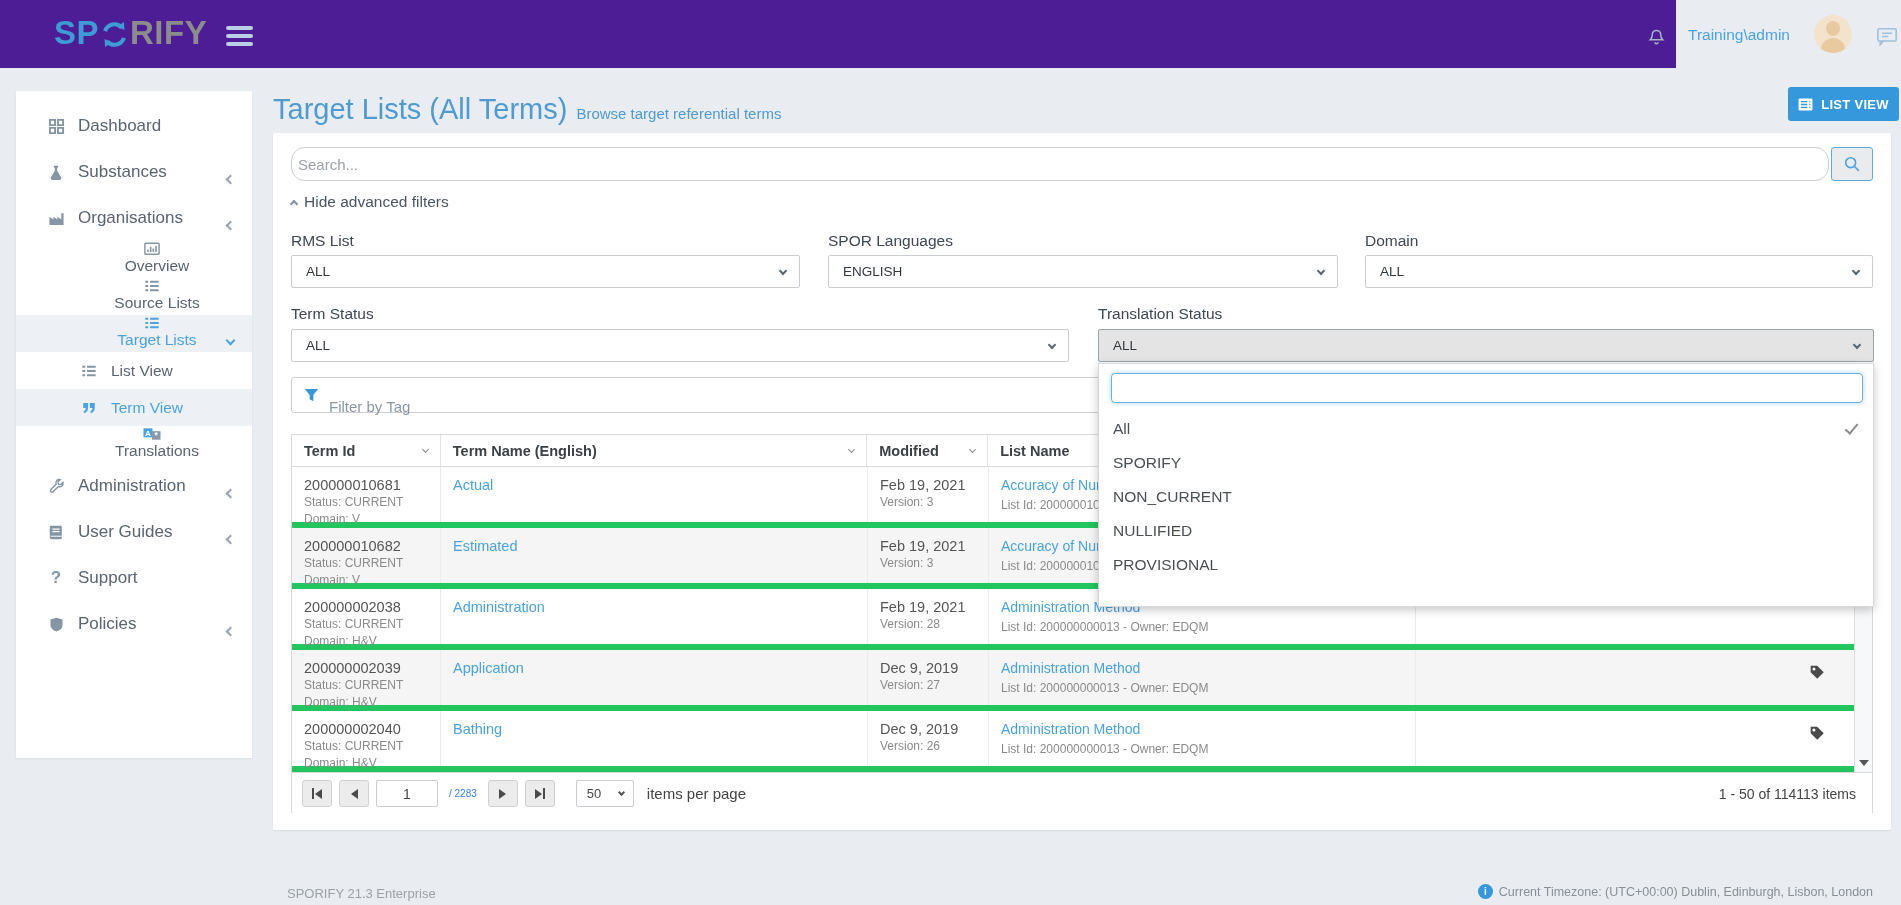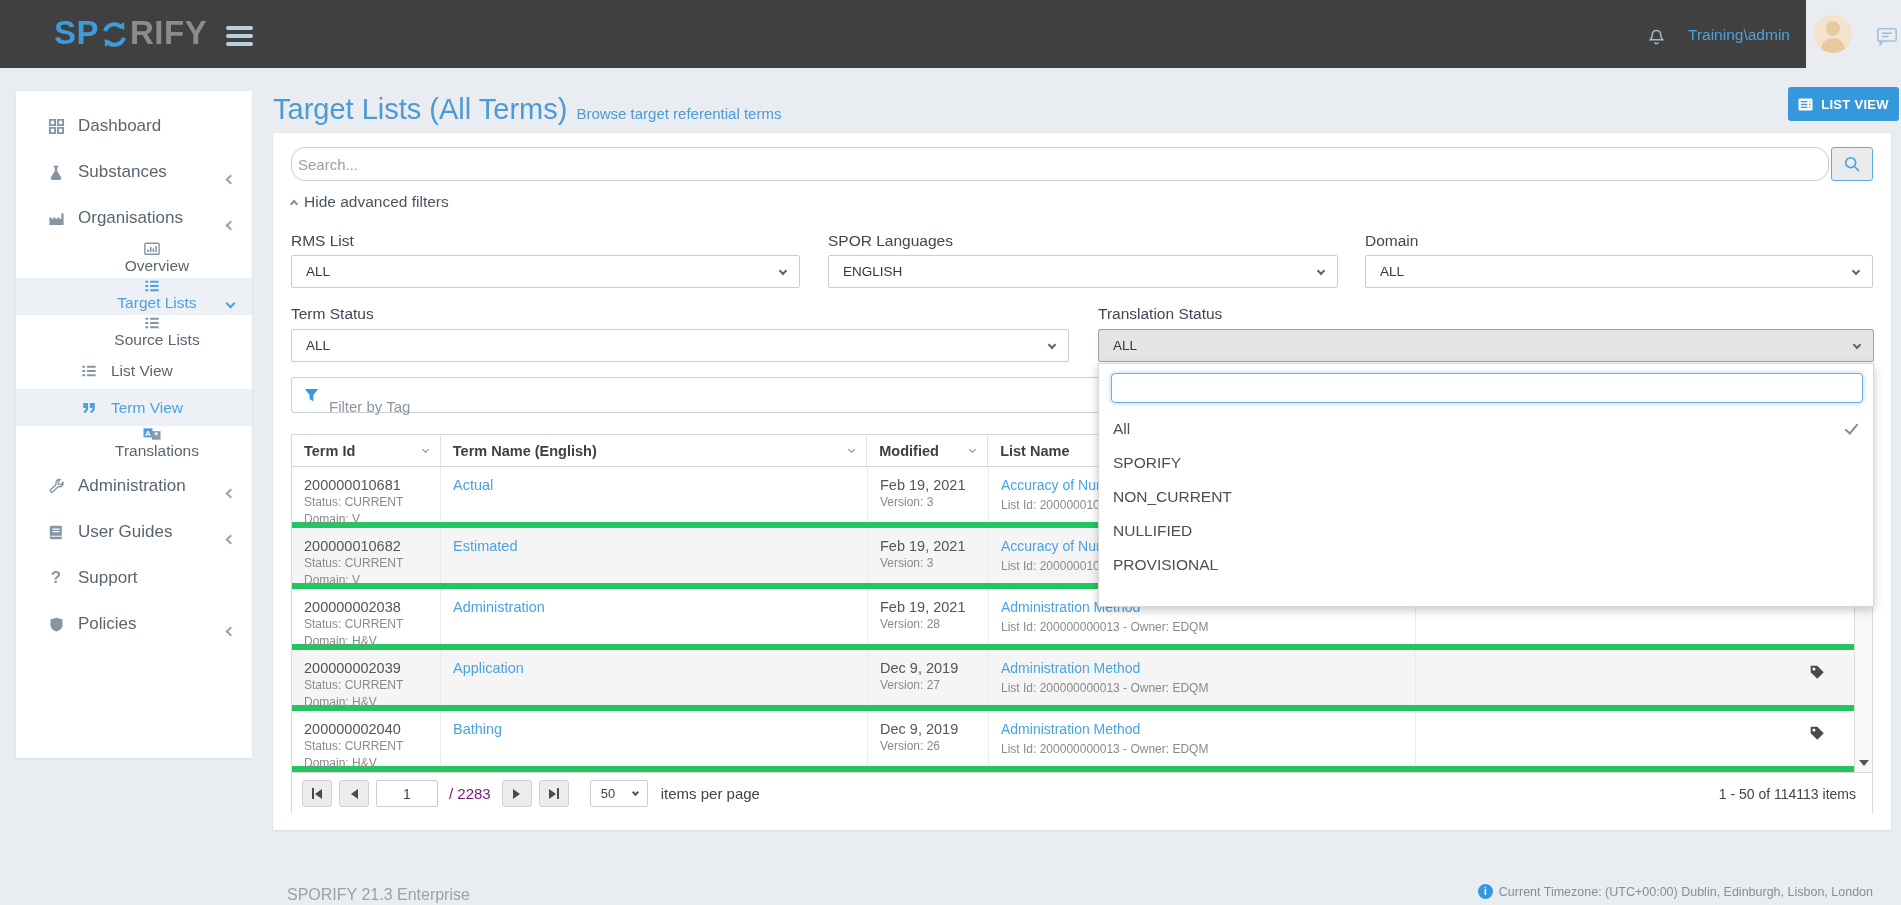--- a/index.html
+++ b/index.html
@@ -1,20 +1,20 @@
 <!DOCTYPE html>
 <html><head>
 <meta charset="utf-8">
 <style>
   * { margin:0; padding:0; box-sizing:border-box; }
   html,body { width:1901px; height:905px; }
   body { font-family:"Liberation Sans", sans-serif; background:#e9edf2; position:relative; overflow:hidden; }
 
   
-  .topbar { position:absolute; top:0; left:0; width:1806px; height:69px; background:#404040; border-bottom:1px solid #e3e7eb; z-index:10; }
+  .topbar { position:absolute; top:0; left:0; width:1676px; height:69px; background:#4c1d95; border-bottom:1px solid #e3e7eb; z-index:10; }
   .logo { position:absolute; left:54px; top:14px; display:flex; align-items:center; font-size:33px; font-weight:bold; letter-spacing:.5px; cursor:pointer; }
   .logo .sp { color:#3d9bd6; }
   .logo .rify { color:#8c8c8c; }
   .logo svg { margin:2px 1px 0 1px; }
   .burger { position:absolute; left:226px; top:26px; width:27px; cursor:pointer; }
   .burger div { height:3.5px; background:#b9cfe2; border-radius:2px; margin-bottom:4.5px; }
   .bell { position:absolute; left:1645px; top:24px; }
   .username { position:absolute; left:1688px; top:26px; font-size:15.5px; color:#4aa3df; cursor:pointer; }
   .avatar { position:absolute; left:1814px; top:15px; width:38px; height:38px; border-radius:50%; background:#f3e3cd; overflow:hidden; cursor:pointer; }
   .avatar .head { position:absolute; left:12px; top:6px; width:14px; height:15px; border-radius:50%; background:#e8c9a0; }
@@ -80,35 +80,35 @@
   .vscroll .down { position:absolute; bottom:6px; left:4px; width:0; height:0; border-left:5px solid transparent; border-right:5px solid transparent; border-top:6px solid #555; }
 
   
   .g-pager { position:absolute; left:0; top:337px; width:1580px; height:42px; border-top:1px solid #d9d9d9; display:flex; align-items:center; padding:0 10px; gap:7px; background:#fff; }
   .pg-btn { width:30px; height:27px; background:#ececec; border:1px solid #d0d0d0; border-radius:3px; display:flex; align-items:center; justify-content:center; gap:1px; cursor:pointer; }
   .tri { width:0; height:0; border-top:5.5px solid transparent; border-bottom:5.5px solid transparent; }
   .tri.r { border-left:7px solid #4a4a4a; }
   .tri.l { border-right:7px solid #4a4a4a; }
   .pbar { width:2px; height:11px; background:#4a4a4a; }
   .pg-input { width:62px; height:27px; border:1px solid #c9ccd1; border-radius:2px; text-align:center; font-size:14px; color:#444; font-family:"Liberation Sans",sans-serif; }
-  .pg-total { font-size:15px; color:#701a75; margin:0 4px; }
+  .pg-total { font-size:10px; color:#3b82f6; margin:0 4px; }
   .pg-size { position:relative; width:58px; height:27px; border:1px solid #c9ccd1; border-radius:2px; display:flex; align-items:center; padding-left:10px; font-size:13px; color:#444; margin-left:14px; cursor:pointer; }
   .pg-size .chev { position:absolute; right:9px; width:5px; height:5px; border-color:#555; margin-top:-2px; }
   .pg-lbl { font-size:15px; color:#444; margin-left:6px; }
   .pg-range { margin-left:auto; padding-right:6px; font-size:14px; color:#444; }
 
   
   .ddown { position:absolute; left:825px; top:230px; width:776px; height:244px; background:#fff; border:1px solid #d8d8d8; box-shadow:0 3px 9px rgba(0,0,0,.22); z-index:60; }
   .dd-search { position:absolute; left:12px; top:9px; width:752px; height:30px; border:1px solid #66afe9; border-radius:4px; box-shadow:0 0 5px rgba(102,175,233,.5); padding:0 10px; font-size:14px; font-family:"Liberation Sans",sans-serif; }
   .dd-opts { position:absolute; left:0; top:48px; width:100%; }
   .dd-opt { height:34px; display:flex; align-items:center; justify-content:space-between; padding:0 18px 0 14px; font-size:15.5px; color:#4a4f54; cursor:pointer; }
   .dd-check { width:7px; height:13px; border-right:2.5px solid #8b8b8b; border-bottom:2.5px solid #8b8b8b; transform:rotate(40deg); margin-top:-4px; }
 
   
-  .foot-l { position:absolute; left:287px; top:886px; font-size:16px; color:#9ba1a7; }
+  .foot-l { position:absolute; left:287px; top:886px; font-size:13px; color:#9ba1a7; }
   .foot-r { position:absolute; right:28px; top:884px; display:flex; align-items:center; gap:6px; }
   .foot-r .txt { font-size:12.5px; color:#878e95; }
   .info-ic { width:15px; height:15px; border-radius:50%; background:#3598dc; color:#fff; font-size:10px; font-weight:bold; display:flex; align-items:center; justify-content:center; }
 </style>
 </head>
 <body>
 
 <div class="topbar">
   <div class="logo">
     <span class="sp">SP</span>
@@ -174,36 +174,36 @@
   </div>
   <div class="sb-item lvl1">
     <span class="sb-ic">
       <svg width="16" height="16" viewBox="0 0 18 18">
           <rect x="1" y="2.5" width="16" height="12.5" rx="1" fill="none" stroke="currentColor" stroke-width="1.6"></rect>
           <path d="M4.5 12.5v-3M7.5 12.5v-6M10.5 12.5v-4M13.5 12.5V5.5" stroke="currentColor" stroke-width="1.8"></path>
         </svg>
     </span>
     <span>Overview</span>
   </div>
-  <div class="sb-item lvl1 active">
+  <div class="sb-item lvl1">
     <span class="sb-ic">
       <svg width="16" height="16" viewBox="0 0 18 18">
           <path fill="currentColor" d="M1.5 3h3.2v2.4H1.5zM1.5 7.8h3.2v2.4H1.5zM1.5 12.6h3.2V15H1.5zM6.8 3h9.7v2.4H6.8zM6.8 7.8h9.7v2.4H6.8zM6.8 12.6h9.7V15H6.8z"></path>
         </svg>
     </span>
+    <span>Source Lists</span>
+  </div>
+  <div class="sb-item lvl1 active">
+    <span class="sb-ic">
+      <svg width="16" height="16" viewBox="0 0 18 18">
+          <path fill="currentColor" d="M1.5 3h3.2v2.4H1.5zM1.5 7.8h3.2v2.4H1.5zM1.5 12.6h3.2V15H1.5zM6.8 3h9.7v2.4H6.8zM6.8 7.8h9.7v2.4H6.8zM6.8 12.6h9.7V15H6.8z"></path>
+        </svg>
+    </span>
     <span>Target Lists</span>
     <span class="sb-chev"><span class="chev"></span></span>
-  </div>
-  <div class="sb-item lvl1">
-    <span class="sb-ic">
-      <svg width="16" height="16" viewBox="0 0 18 18">
-          <path fill="currentColor" d="M1.5 3h3.2v2.4H1.5zM1.5 7.8h3.2v2.4H1.5zM1.5 12.6h3.2V15H1.5zM6.8 3h9.7v2.4H6.8zM6.8 7.8h9.7v2.4H6.8zM6.8 12.6h9.7V15H6.8z"></path>
-        </svg>
-    </span>
-    <span>Source Lists</span>
   </div>
   <div class="sb-item lvl2">
     <span class="sb-ic">
       <svg width="16" height="16" viewBox="0 0 18 18">
           <path fill="currentColor" d="M1.5 3h3.2v2.4H1.5zM1.5 7.8h3.2v2.4H1.5zM1.5 12.6h3.2V15H1.5zM6.8 3h9.7v2.4H6.8zM6.8 7.8h9.7v2.4H6.8zM6.8 12.6h9.7V15H6.8z"></path>
         </svg>
     </span>
     <span>List View</span>
   </div>
   <div class="sb-item lvl2 active">

